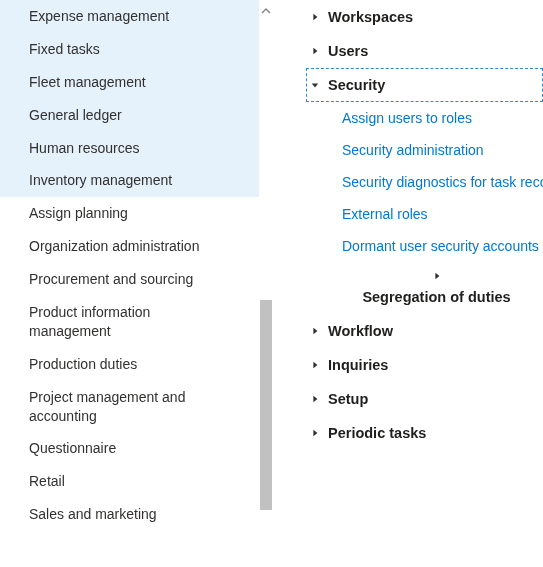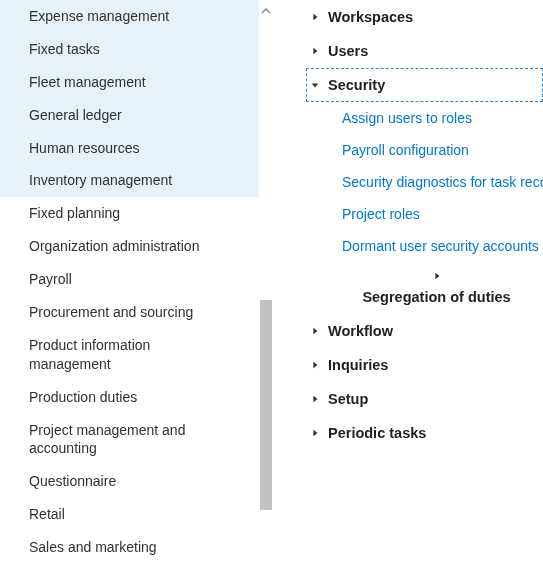--- a/index.html
+++ b/index.html
@@ -143,23 +143,22 @@
 <div class="container">
 
   <div class="modules">
     <div class="modules-list" id="modules-list">
         <div class="module-item highlight"><span>Expense management</span></div>
         <div class="module-item highlight"><span>Fixed tasks</span></div>
         <div class="module-item highlight"><span>Fleet management</span></div>
         <div class="module-item highlight"><span>General ledger</span></div>
         <div class="module-item highlight"><span>Human resources</span></div>
         <div class="module-item highlight"><span>Inventory management</span></div>
-        <div class="module-item"><span>Fixed planning</span></div>
+        <div class="module-item"><span>Assign planning</span></div>
         <div class="module-item"><span>Organization administration</span></div>
-        <div class="module-item"><span>Payroll</span></div>
         <div class="module-item"><span>Procurement and sourcing</span></div>
         <div class="module-item multi"><span>Product information management</span></div>
         <div class="module-item"><span>Production duties</span></div>
         <div class="module-item multi"><span>Project management and accounting</span></div>
         <div class="module-item"><span>Questionnaire</span></div>
         <div class="module-item"><span>Retail</span></div>
         <div class="module-item"><span>Sales and marketing</span></div>
         <div class="module-item"></div>
       </div>
     <div class="scroll-track">
@@ -192,23 +191,23 @@
         </div>
         <div class="tree-node focused">
           <span class="caret">
             <svg viewBox="0 0 10 10">
               <path d="M1 3 L9 3 L5 8 Z"></path>
             </svg>
           </span>
           <span>Security</span>
         </div>
         <div class="tree-child">Assign users to roles</div>
-        <div class="tree-child">Payroll configuration</div>
+        <div class="tree-child">Security administration</div>
         <div class="tree-child">Security diagnostics for task recordings</div>
-        <div class="tree-child">Project roles</div>
+        <div class="tree-child">External roles</div>
         <div class="tree-child">Dormant user security accounts</div>
         <div class="tree-sub">
           <span class="caret">
             <svg viewBox="0 0 10 10">
               <path d="M3 1 L8 5 L3 9 Z"></path>
             </svg>
           </span>
           <span>Segregation of duties</span>
         </div>
         <div class="tree-node">

